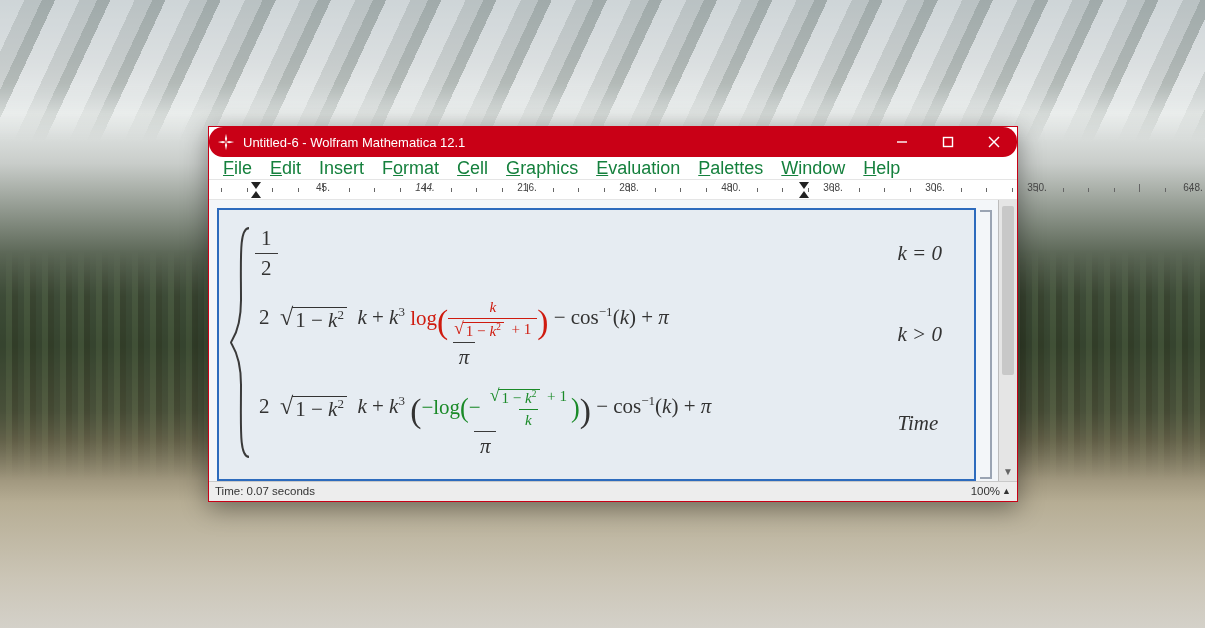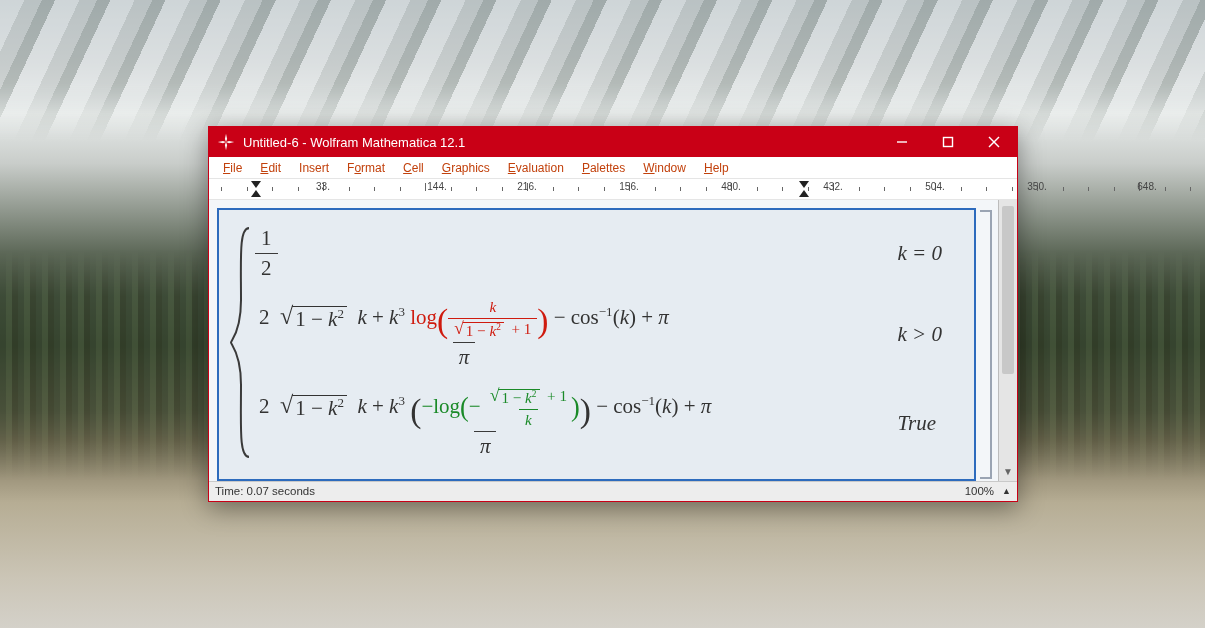--- a/index.html
+++ b/index.html
@@ -33,32 +33,32 @@
 
   .window {
     position: absolute; left: 208px; top: 126px; width: 808px; height: 374px;
     background: #ffffff; border: 1px solid #c90016;
     box-shadow: 0 6px 24px rgba(0,0,0,.4);
     display: flex; flex-direction: column; z-index: 10;
   }
 
   .titlebar {
     height: 30px; background: #c90016; color: #fff; display: flex; align-items: center;
-    font-size: 13px; padding-left: 8px; user-select: none;
+    font-size: 13px; padding-left: 8px; user-select: none; border-radius: 14px;
   }
   .titlebar .spikey {
     width: 18px; height: 18px; margin-right: 8px; flex: 0 0 auto;
   }
   .titlebar .title { flex: 1 1 auto; white-space: nowrap; }
   .winbtn { width: 46px; height: 30px; display:flex; align-items:center; justify-content:center; }
   .winbtn svg { stroke:#fff; fill:none; }
 
   .menubar {
     height: 22px; background: rgba(255,255,255,.65); backdrop-filter: none;
-    display: flex; align-items: center; font-size: 12px; color:#c2410c;
+    display: flex; align-items: center; font-size: 18px; color:#15803d;
     padding: 0 6px; gap: 2px; border-bottom: 1px solid rgba(0,0,0,.1);
   }
   .menuitem { padding: 2px 8px; }
   .menuitem .mnemonic { text-decoration: underline; }
 
   .ruler {
     height: 20px; background: rgba(255,255,255,.6); position:relative; font-size:10px; color:#444;
     border-bottom: 1px solid rgba(0,0,0,.1);
   }
   .ruler .ticks { position:absolute; inset:0; }
@@ -110,21 +110,21 @@
   .grn { color:#1a8a28; }
   .paren-lg { font-size:1.6em; vertical-align:-.25em; line-height:0; }
   .paren-md { font-size:1.25em; vertical-align:-.12em; line-height:0; }
   .it { font-style: italic; }
 
   .statusbar {
     height:20px; background: rgba(230,230,230,.7); border-top:1px solid rgba(0,0,0,.15);
     display:flex; align-items:center; font-size:11.5px; color:#333; padding:0 6px;
   }
   .statusbar .spacer { flex:1 1 auto; }
-  .statusbar .zoombox { display:flex; align-items:center; gap:8px; }
+  .statusbar .zoombox { display:flex; align-items:center; gap:2px; }
   .statusbar .zoombox .tri { font-size:9px; }
 </style>
 </head>
 <body>
 
 <div class="desktop">
 
   <div class="window">
 
     <div class="titlebar">
@@ -172,61 +172,61 @@
         <div class="menuitem"><span class="mnemonic">H</span>elp</div>
       </div>
 
     <div class="ruler">
       <div class="ticks" id="ruler-ticks">
           <div class="tick small" style="left: 12px;"></div>
           <div class="tick small" style="left: 37.5px;"></div>
           <div class="tick small" style="left: 63px;"></div>
           <div class="tick small" style="left: 88.5px;"></div>
           <div class="tick" style="left: 114px;"></div>
-          <div class="ticklabel" style="left: 114px;">33.</div>
+          <div class="ticklabel" style="left: 114px;">45.</div>
           <div class="tick small" style="left: 139.5px;"></div>
           <div class="tick small" style="left: 165px;"></div>
           <div class="tick small" style="left: 190.5px;"></div>
           <div class="tick" style="left: 216px;"></div>
-          <div class="ticklabel" style="left: 228px;">144.</div>
+          <div class="ticklabel" style="left: 216px; font-style: italic;">144.</div>
           <div class="tick small" style="left: 241.5px;"></div>
           <div class="tick small" style="left: 267px;"></div>
           <div class="tick small" style="left: 292.5px;"></div>
           <div class="tick" style="left: 318px;"></div>
           <div class="ticklabel" style="left: 318px;">216.</div>
           <div class="tick small" style="left: 343.5px;"></div>
           <div class="tick small" style="left: 369px;"></div>
           <div class="tick small" style="left: 394.5px;"></div>
           <div class="tick" style="left: 420px;"></div>
-          <div class="ticklabel" style="left: 420px;">156.</div>
+          <div class="ticklabel" style="left: 420px;">288.</div>
           <div class="tick small" style="left: 445.5px;"></div>
           <div class="tick small" style="left: 471px;"></div>
           <div class="tick small" style="left: 496.5px;"></div>
           <div class="tick" style="left: 522px;"></div>
           <div class="ticklabel" style="left: 522px;">480.</div>
           <div class="tick small" style="left: 547.5px;"></div>
           <div class="tick small" style="left: 573px;"></div>
           <div class="tick small" style="left: 598.5px;"></div>
           <div class="tick" style="left: 624px;"></div>
-          <div class="ticklabel" style="left: 624px;">432.</div>
+          <div class="ticklabel" style="left: 624px;">368.</div>
           <div class="tick small" style="left: 649.5px;"></div>
           <div class="tick small" style="left: 675px;"></div>
           <div class="tick small" style="left: 700.5px;"></div>
           <div class="tick" style="left: 726px;"></div>
-          <div class="ticklabel" style="left: 726px;">504.</div>
+          <div class="ticklabel" style="left: 726px;">306.</div>
           <div class="tick small" style="left: 751.5px;"></div>
           <div class="tick small" style="left: 777px;"></div>
           <div class="tick small" style="left: 802.5px;"></div>
           <div class="tick" style="left: 828px;"></div>
           <div class="ticklabel" style="left: 828px;">350.</div>
           <div class="tick small" style="left: 853.5px;"></div>
           <div class="tick small" style="left: 879px;"></div>
           <div class="tick small" style="left: 904.5px;"></div>
           <div class="tick" style="left: 930px;"></div>
-          <div class="ticklabel" style="left: 938px;">648.</div>
+          <div class="ticklabel" style="left: 984px;">648.</div>
           <div class="tick small" style="left: 955.5px;"></div>
           <div class="tick small" style="left: 981px;"></div>
         </div>
       <div class="indent down" style="left:42px"></div>
       <div class="indent up" style="left:42px"></div>
       <div class="indent down" style="left:590px"></div>
       <div class="indent up" style="left:590px"></div>
     </div>
 
     <div class="client">
@@ -305,21 +305,21 @@
                         </span>
                         <span class="den"><span class="it">k</span></span>
                       </span><span class="paren-md">)</span></span><span class="paren-lg">)</span>
                     − <span>cos</span><sup>−1</sup>(<span class="it">k</span>)
                     + <span class="it">π</span>
                   </span>
                   <span class="den"><span class="it">π</span></span>
                 </span>
               </div>
               <div class="cond">
-                <span>True</span>
+                <span>Time</span>
               </div>
 
             </div>
           </div>
         </div>
 
       </div>
       <div class="vscroll">
         <div class="arrow up">▲</div>
         <div class="thumb"></div>

